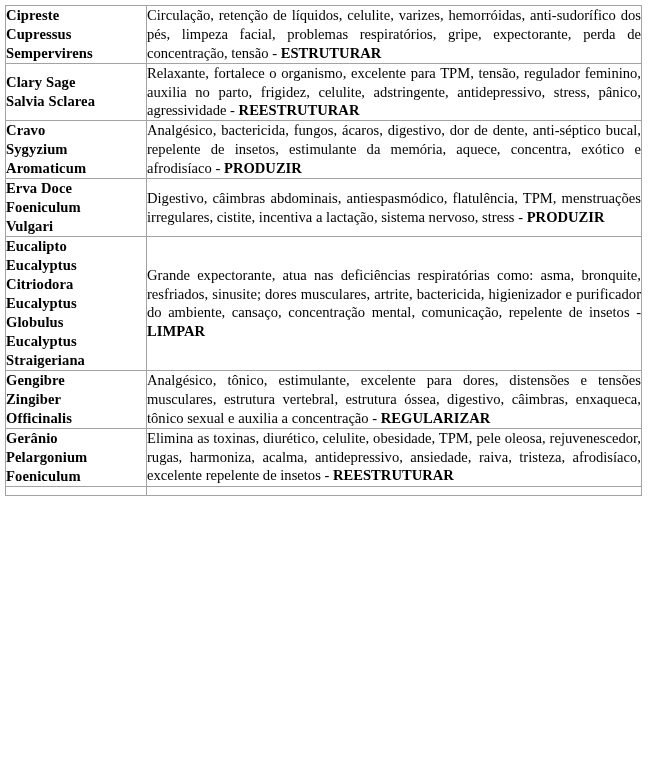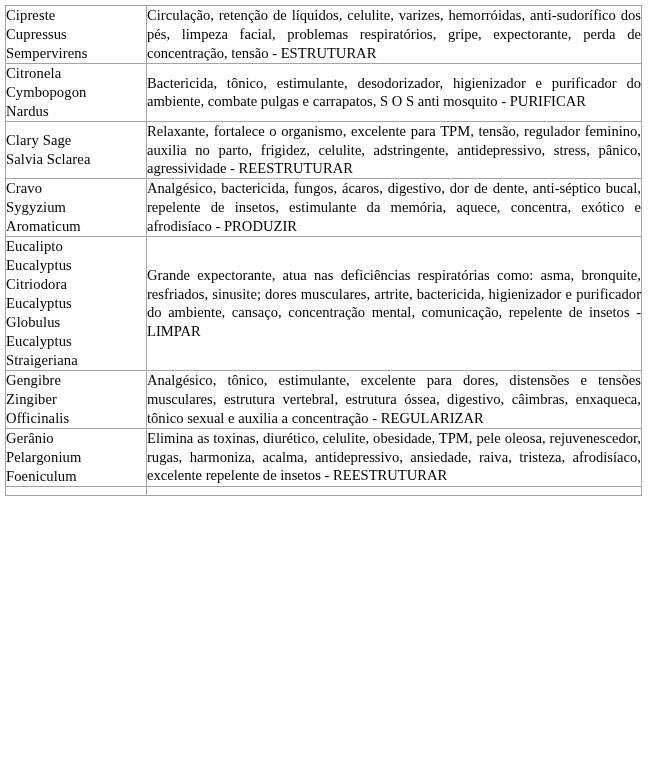--- a/index.html
+++ b/index.html
@@ -32,37 +32,37 @@
   table.oils col.c-desc { width: 495px; }
 
   table.oils td {
     border: 1px solid #a3a3a3;
     vertical-align: middle;
     background: #ffffff;
     padding: 0;
   }
   td.name {
     padding: 6px 8px 6px 9px;
-    font-weight: normal;
+    font-weight: bold;
     font-size: 14.6px;
     line-height: 1.30;
     letter-spacing: 0.1px;
     white-space: pre-line;
   }
   td.desc {
     padding: 6px 9px 6px 9px;
     font-size: 14.6px;
     line-height: 1.285;
     text-align: justify;
     text-justify: inter-word;
     hyphens: none;
   }
   td.desc .body { }
   td.desc .kw {
-    font-weight: normal;
+    font-weight: bold;
     white-space: nowrap;
   }
   
   tr.partial td { height: 8px; }
   tr.partial td.name, tr.partial td.desc { padding: 0; }
 </style>
 </head>
 <body>
 
 <div class="sheet">
@@ -73,40 +73,40 @@
     </colgroup>
     <tbody>
 
       <tr>
         <td class="name">Cipreste
 Cupressus
 Sempervirens</td>
         <td class="desc"><span class="body">Circulação, retenção de líquidos, celulite, varizes, hemorróidas, anti-sudorífico dos pés, limpeza facial, problemas respiratórios, gripe, expectorante, perda de concentração, tensão - </span><span class="kw">ESTRUTURAR</span></td>
       </tr>
 
-      <tr>
-        <td class="name">Citronela
-Cymbopogon
-Nardus</td>
-        <td class="desc"><span class="body">Bactericida, tônico, estimulante, desodorizador, higienizador e purificador do ambiente, combate pulgas e carrapatos, S O S anti mosquito - </span><span class="kw">PURIFICAR</span></td>
-      </tr>
 
       <tr>
         <td class="name">Clary Sage
 Salvia Sclarea</td>
         <td class="desc"><span class="body">Relaxante, fortalece o organismo, excelente para TPM, tensão, regulador feminino, auxilia no parto, frigidez, celulite, adstringente, antidepressivo, stress, pânico, agressividade - </span><span class="kw">REESTRUTURAR</span></td>
       </tr>
 
       <tr>
         <td class="name">Cravo
 Sygyzium
 Aromaticum</td>
         <td class="desc"><span class="body">Analgésico, bactericida, fungos, ácaros, digestivo, dor de dente, anti-séptico bucal, repelente de insetos, estimulante da memória, aquece, concentra, exótico e afrodisíaco - </span><span class="kw">PRODUZIR</span></td>
       </tr>
 
+      <tr>
+        <td class="name">Erva Doce
+Foeniculum
+Vulgari</td>
+        <td class="desc"><span class="body">Digestivo, câimbras abdominais, antiespasmódico, flatulência, TPM, menstruações irregulares, cistite, incentiva a lactação, sistema nervoso, stress - </span><span class="kw">PRODUZIR</span></td>
+      </tr>
 
       <tr>
         <td class="name">Eucalipto
 Eucalyptus
 Citriodora
 Eucalyptus
 Globulus
 Eucalyptus
 Straigeriana</td>
         <td class="desc"><span class="body">Grande expectorante, atua nas deficiências respiratórias como: asma, bronquite, resfriados, sinusite; dores musculares, artrite, bactericida, higienizador e purificador do ambiente, cansaço, concentração mental, comunicação, repelente de insetos - </span><span class="kw">LIMPAR</span></td>

